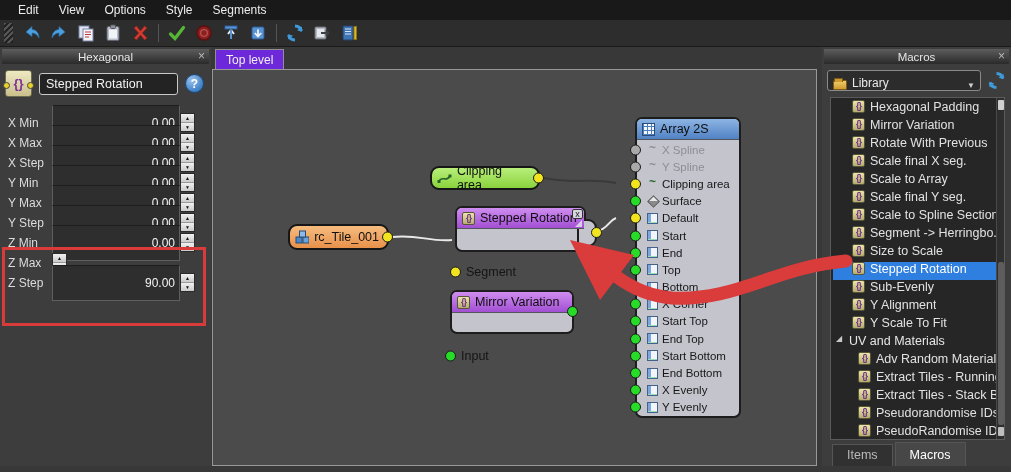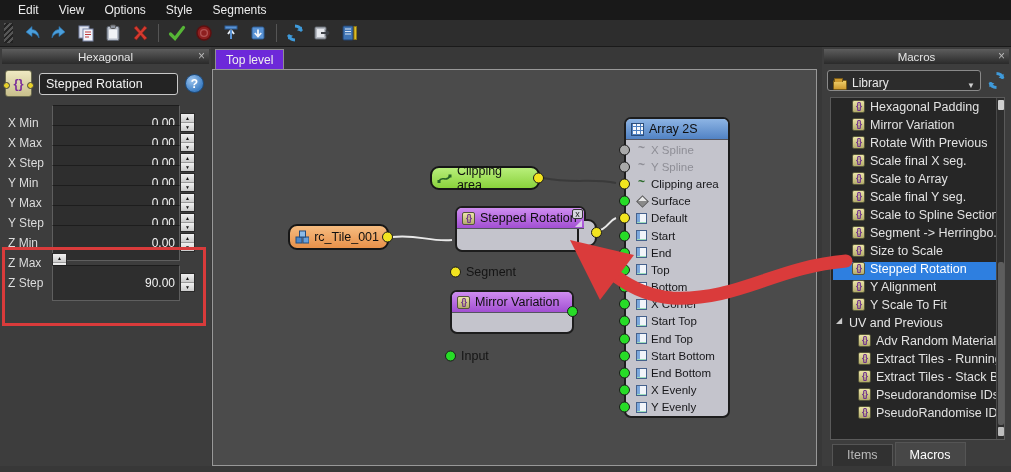--- a/index.html
+++ b/index.html
@@ -76,21 +76,21 @@
   .gnode-row { height:21px; display:flex; align-items:center; padding-left:9px; color:#141414; font-size:12.5px; position:relative;margin-top:32px; }
   .node-stepped { left:242px; top:136px; width:131px; height:46px; z-index:3; }
   .node-mirror  { left:237px; top:220px; width:124px; height:44px; z-index:3; }
   .out-bump { position:absolute; right:-13px; top:11px; width:20px; height:28px; background:#c4c4cc;
               border:2px solid #1d1d1d; border-radius:0 9px 9px 0; z-index:-1; }
   .close-box { position:absolute; right:1px; top:1px; width:11px; height:10px; background:#d6d6de; border:1px solid #333;
                color:#222; font-size:9px; line-height:8px; text-align:center; border-radius:2px; }
   .resize-tri { position:absolute; right:2px; bottom:1px; width:0; height:0;
                 border-left:7px solid transparent; border-bottom:7px solid #e0e0ea; opacity:.85; }
 
-  .node-array { left:411px; top:47px; width:106px; height:301px; z-index:2; display:flex; flex-direction:column; }
+  .node-array { left:422px; top:47px; width:106px; height:301px; z-index:2; display:flex; flex-direction:column; }
   .array-rows { flex:1; display:flex; flex-direction:column; padding-top:1px; }
   .array-row { flex:1; display:flex; align-items:center; gap:4px; padding-left:10px; color:#17171a; font-size:11.5px; position:relative; }
   .array-row .socket { left:-7px; top:50%; transform:translateY(-50%); }
   .array-row.dim { color:#8e8e96; }
   .row-icon { width:11px; height:11px; flex:none; display:inline-block; }
   .icon-grid { background:linear-gradient(90deg,#7ba7dc 38%,#f2f5fa 38%); border:1px solid #45618c;
                background-clip:padding-box; box-shadow:inset 0 -4px 0 -3px #9db; }
   .icon-spline { font-weight:bold; font-size:12px; line-height:9px; color:#2c6b2c; text-align:center; }
   .dim .icon-spline { color:#909098; }
   .icon-surface { position:relative; }
@@ -552,31 +552,36 @@
             <span class="macro-label">Size to Scale</span>
           </div>
           <div class="macro-item selected">
 
             <span class="macro-icon"></span>
             <span class="macro-label">Stepped Rotation</span>
           </div>
           <div class="macro-item">
 
             <span class="macro-icon"></span>
+            <span class="macro-label">Sub-Evenly</span>
+          </div>
+          <div class="macro-item">
+
+            <span class="macro-icon"></span>
             <span class="macro-label">Y Alignment</span>
           </div>
           <div class="macro-item">
 
             <span class="macro-icon"></span>
             <span class="macro-label">Y Scale To Fit</span>
           </div>
           <div class="macro-item group">
             <span class="tree-arrow">◢</span>
 
-            <span class="macro-label">UV and Previous</span>
+            <span class="macro-label">UV and Materials</span>
           </div>
           <div class="macro-item child">
 
             <span class="macro-icon"></span>
             <span class="macro-label">Adv Random Material</span>
           </div>
           <div class="macro-item child">
 
             <span class="macro-icon"></span>
             <span class="macro-label">Extract Tiles - Running...</span>

